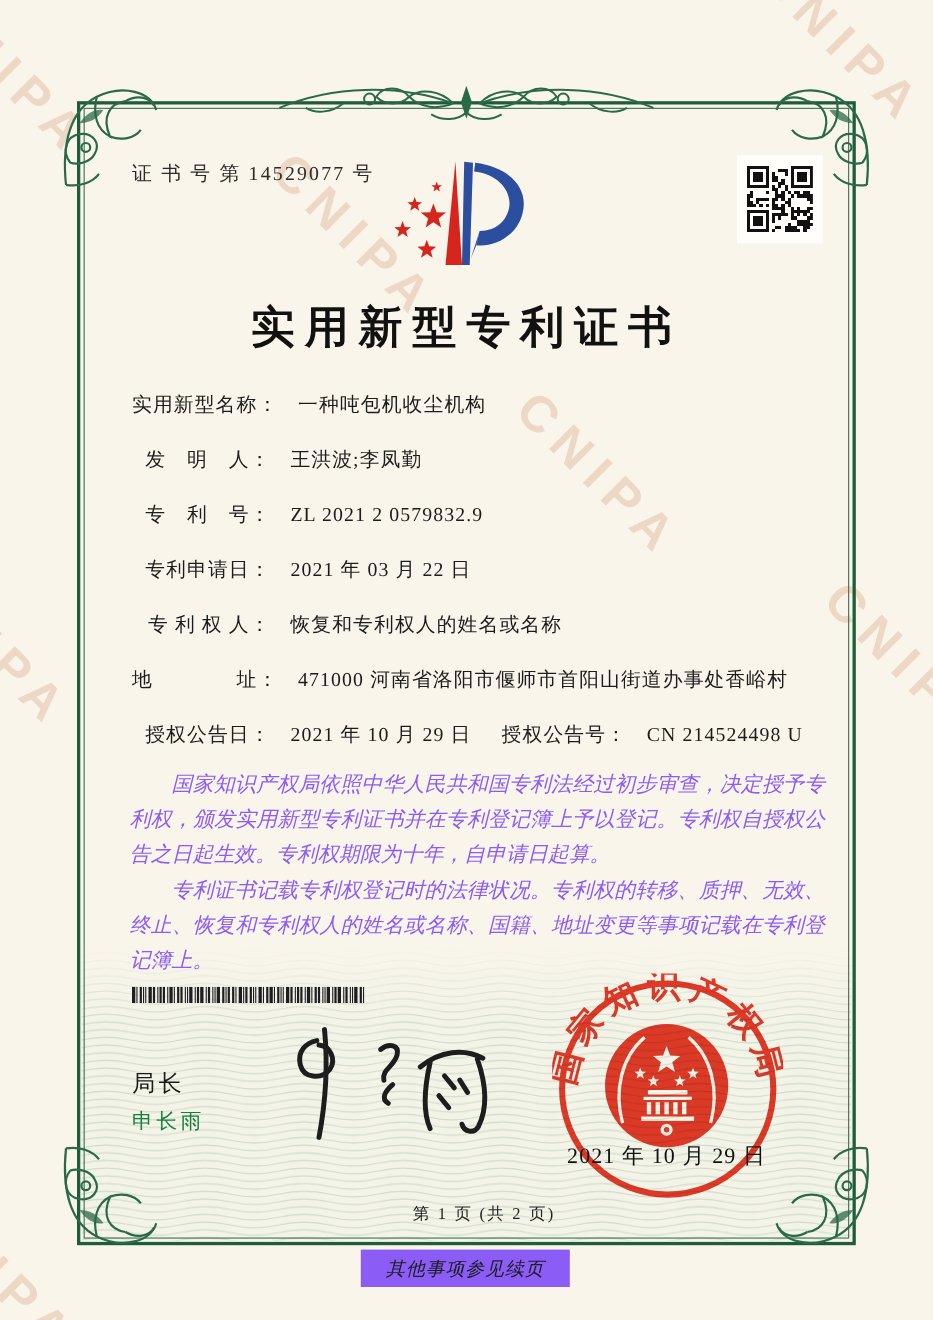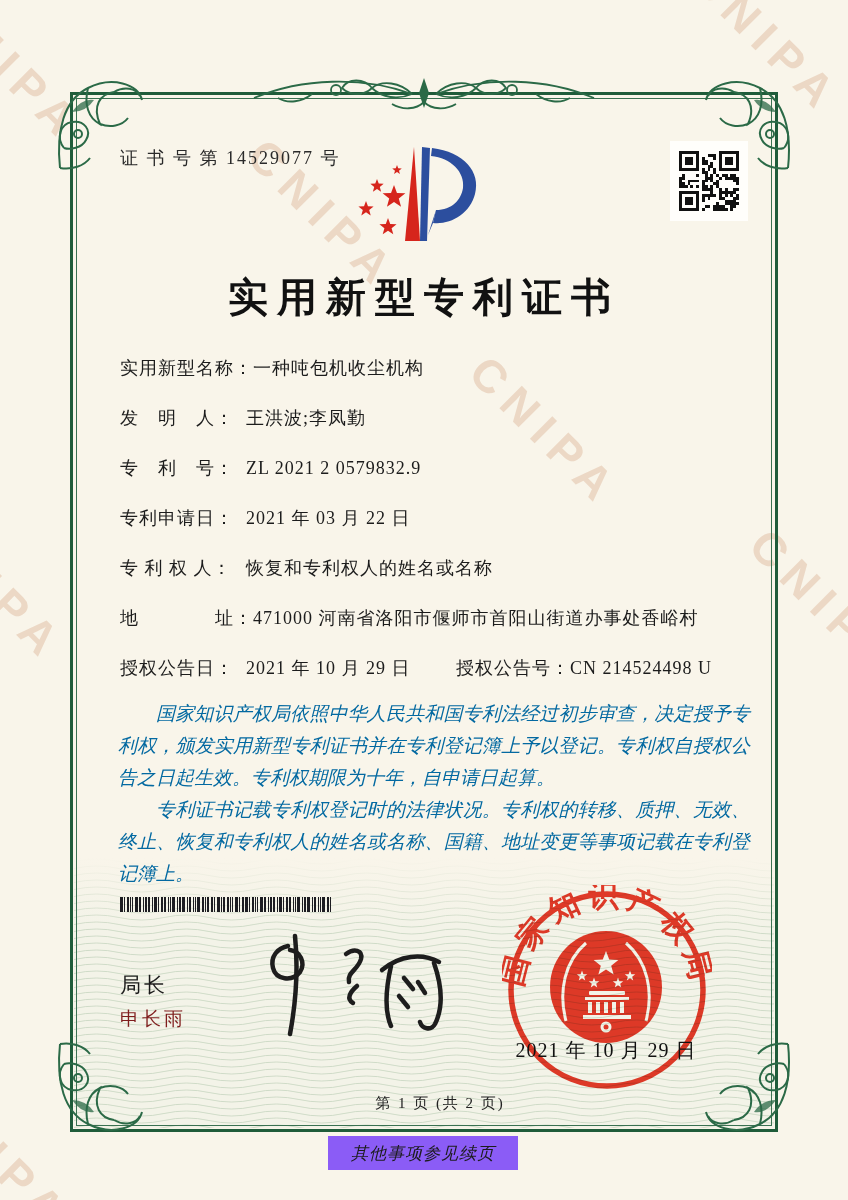--- a/index.html
+++ b/index.html
@@ -39,32 +39,32 @@
 
   .cert-no{left:120px; top:146px; font-size:18px; letter-spacing:2px; color:#2a2a2a;}
   .logo{left:350px; top:143px; width:140px; height:108px;}
   .qr-wrap{left:670px; top:141px; width:78px; height:80px; background:#fffefb;
            display:flex; align-items:center; justify-content:center;}
   .title{left:70px; top:255px; width:708px; text-align:center; font-size:40px; font-weight:700;
          letter-spacing:9px; color:#111;margin-top:15px;}
 
   .fields{left:120px; top:356px; width:632px;}
   .frow{position:relative; height:50px; font-size:18px; color:#1c1c1c;}
-  .flabel{display:inline-block; min-width:126px; letter-spacing:1px;}
-  .fvalue{letter-spacing:1px;}
+  .flabel{display:inline-block; min-width:126px; letter-spacing:1px;text-align:right;}
+  .fvalue{letter-spacing:1px;margin-left:18px;}
   .fpair2{position:absolute; left:336px; top:0;}
 
-  .paras{left:118px; top:698px; width:632px; font-size:19px; line-height:1.68; color:#0369a1;
+  .paras{left:118px; top:698px; width:632px; font-size:19px; line-height:1.68; color:#8b5cf6;
          text-align:justify; font-style:italic;}
   .paras p{margin:0; text-indent:2em;}
 
   .barcode{left:120px; top:897px; width:215px; height:15px;}
 
   .sig-title{left:120px; top:971px; font-size:21px; letter-spacing:3px; color:#1a1a1a; font-family:Liberation Serif, serif;}
-  .sig-name{left:120px; top:1006px; font-size:19px; letter-spacing:3px; color:#7f1d1d; font-family:"Liberation Sans", sans-serif;}
+  .sig-name{left:120px; top:1006px; font-size:19px; letter-spacing:3px; color:#15803d; font-family:"Liberation Sans", sans-serif;}
   .signature{left:250px; top:930px; width:200px; height:110px; z-index:6;}
 
   .seal{left:502px; top:885px; width:210px; height:210px; z-index:5; mix-blend-mode:multiply; opacity:0.95;}
   .seal-date{left:496px; top:1037px; width:220px; text-align:center; font-size:20px;
              letter-spacing:1px; color:#111; z-index:7;}
 
   .page-num{left:70px; top:1094px; width:740px; text-align:center; font-size:15px;
             letter-spacing:2px; color:#222; z-index:5;}
   .note-box{left:328px; top:1136px; width:190px; height:34px; background:#8b5cf6;
             display:flex; align-items:center; justify-content:center; z-index:5;}

